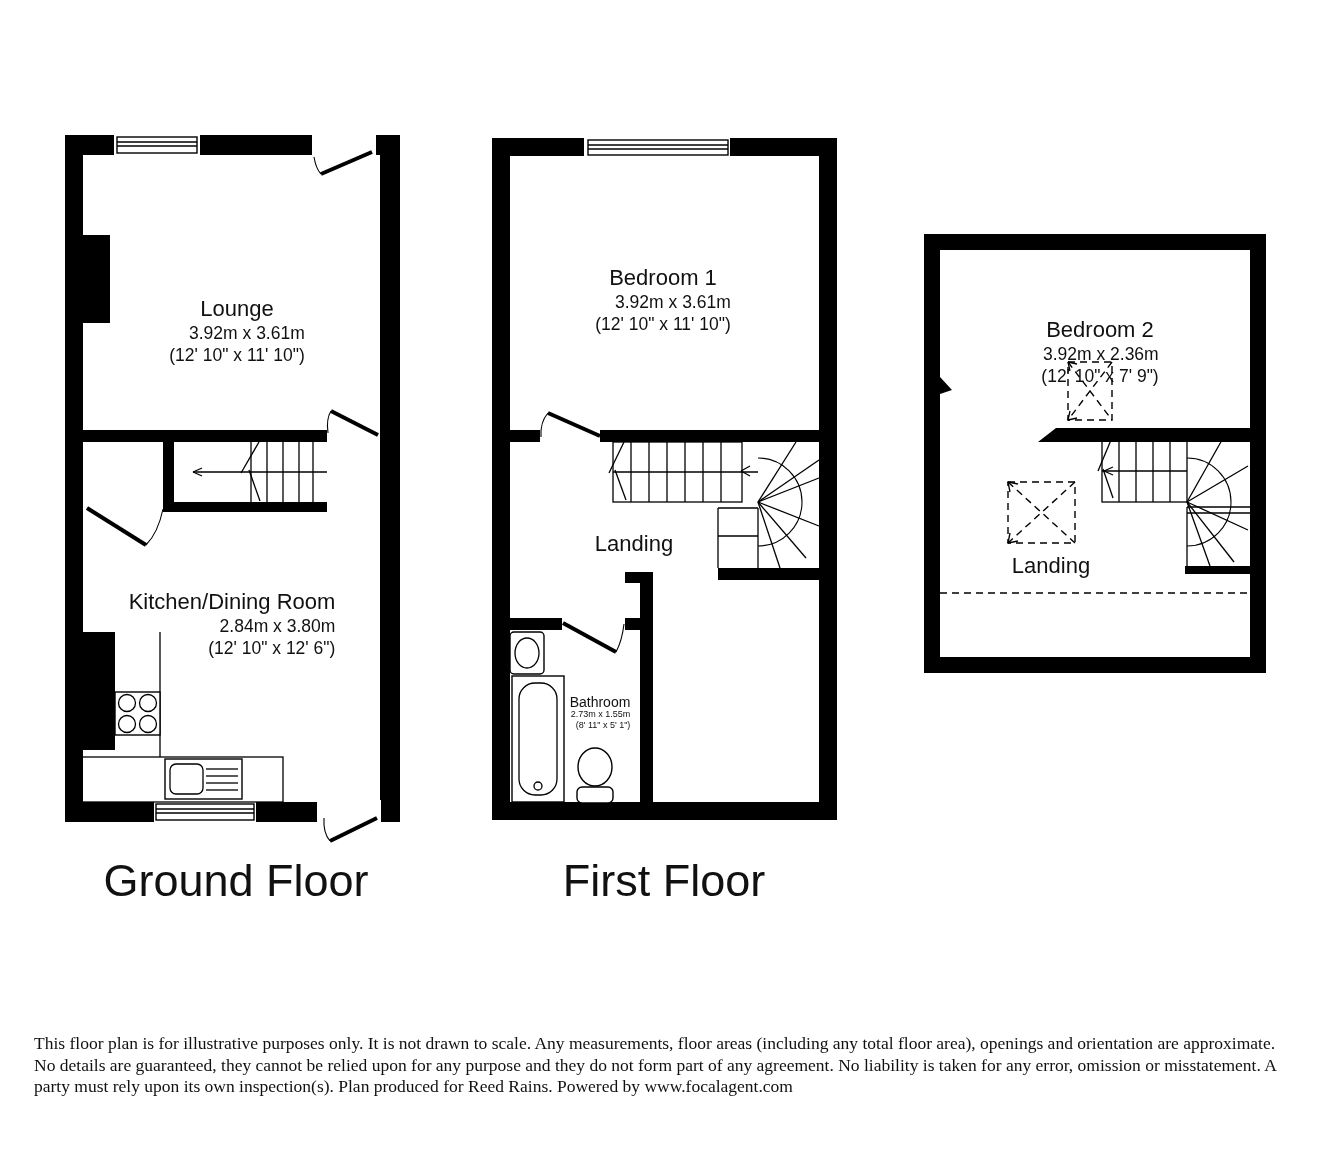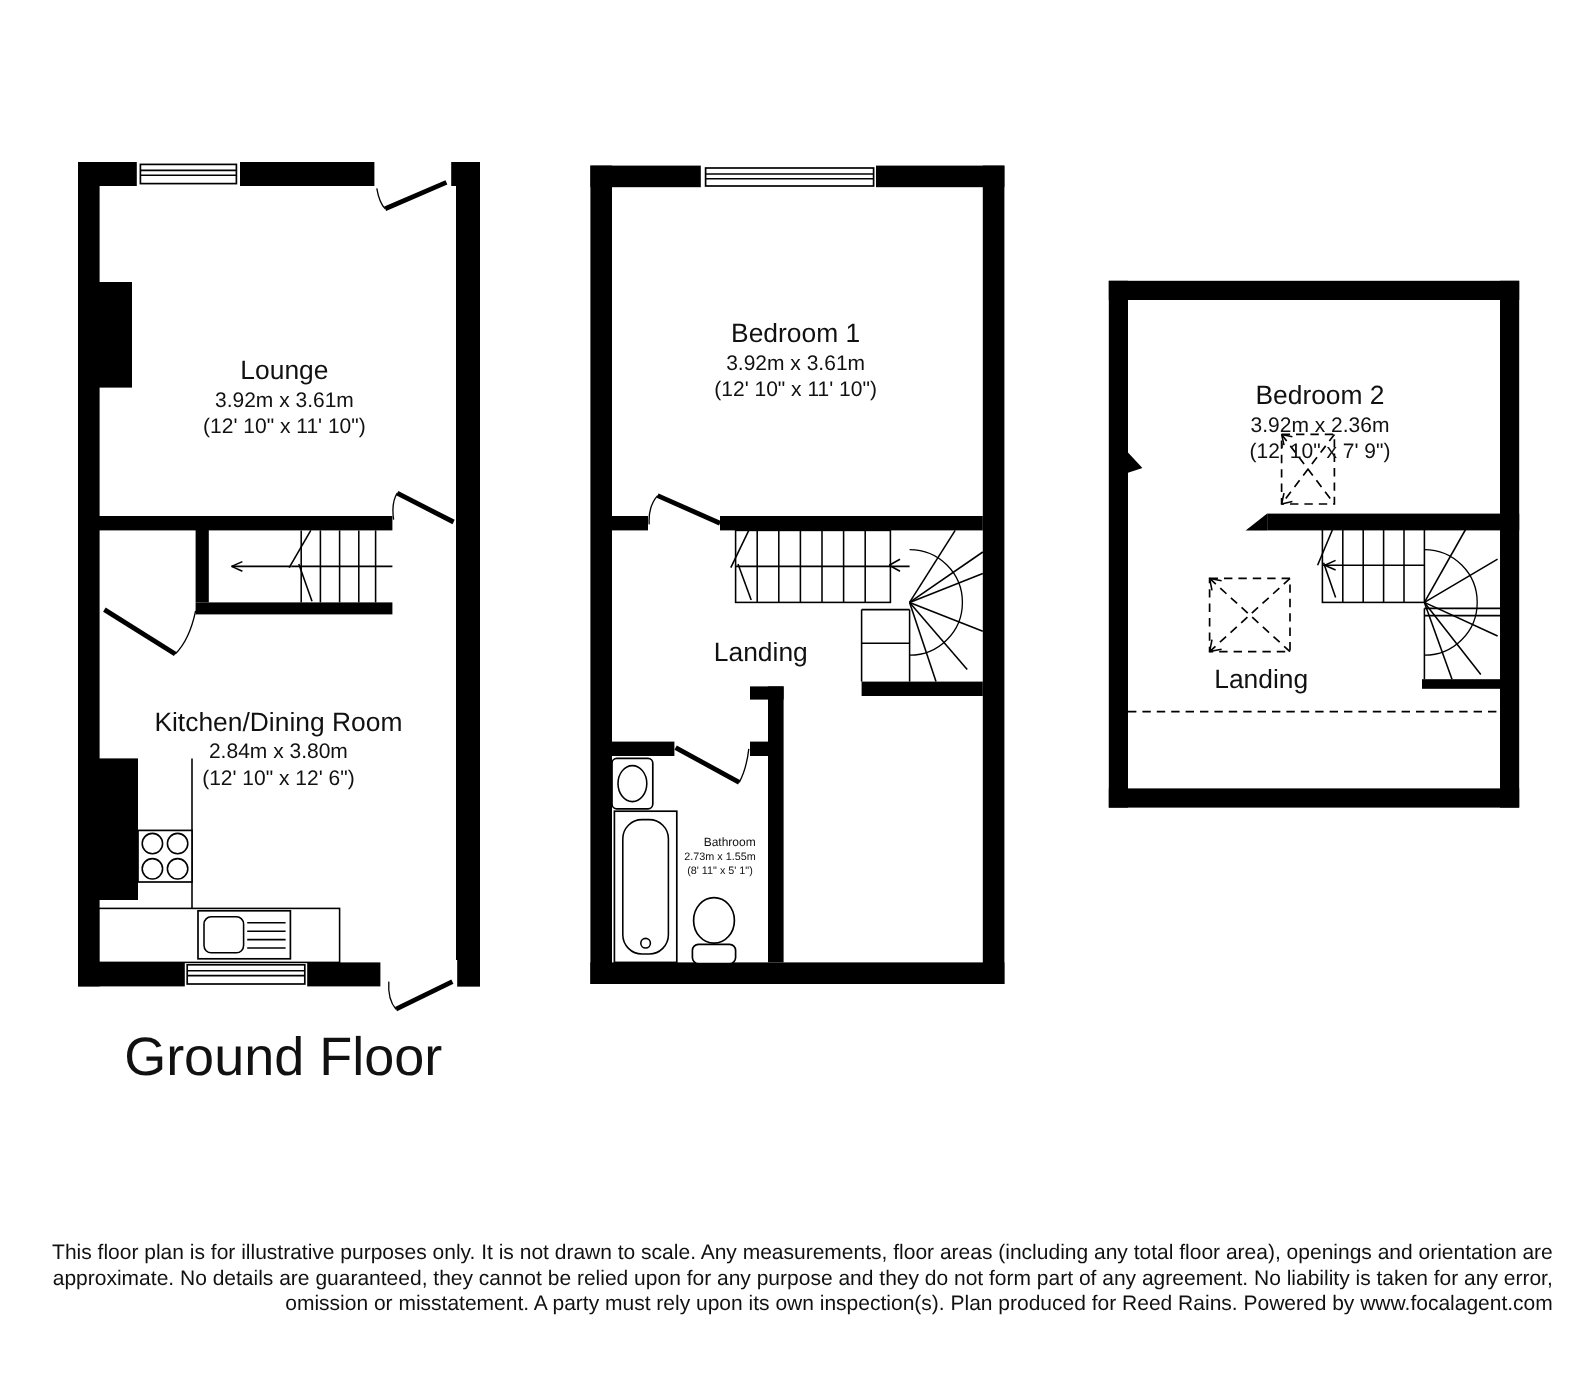--- a/index.html
+++ b/index.html
@@ -5,30 +5,30 @@
   html,body{margin:0;padding:0;background:#ffffff;}
   .canvas{
     position:relative;width:1328px;height:1151px;background:#ffffff;
     font-family:"Liberation Sans", sans-serif;color:#111;overflow:hidden;
   }
   svg.plan{position:absolute;}
   .room-label{
     position:absolute;transform:translateX(-50%);text-align:center;color:#111;white-space:nowrap;margin-top:15px;
   }
   .room-name{font-size:22px;line-height:26px;}
-  .room-dims{font-size:17.5px;line-height:22px;}
-  .room-label.small .room-name{font-size:10px;line-height:13px;text-align:right;}
+  .room-dims{font-size:17.5px;line-height:22px;text-align:right;}
+  .room-label.small .room-name{font-size:14px;line-height:13px;}
   .room-label.small .room-dims{font-size:9px;line-height:11px;}
   .floor-label{
     position:absolute;transform:translateX(-50%);font-size:45px;font-weight:normal;
     line-height:48px;color:#111;white-space:nowrap;letter-spacing:0px;
   }
   .disclaimer{
     position:absolute;left:34px;top:1033px;width:1260px;
-    font-size:17.5px;line-height:21.6px;text-align:right;color:#111;
+    font-size:17.5px;line-height:21.6px;text-align:left;color:#111;font-family:Liberation Serif, serif;
   }
   .wall{fill:#000;stroke:none;}
   .thin{stroke:#000;stroke-width:1.3;fill:none;}
   .sym{stroke:#000;stroke-width:1.4;fill:#ffffff;}
   .leaf{stroke:#000;stroke-width:4;fill:none;}
   .arc{stroke:#000;stroke-width:1.1;fill:none;}
   .dashedl{stroke:#000;stroke-width:1.4;fill:none;stroke-dasharray:7 5;}
 </style>
 </head>
 <body>
@@ -276,16 +276,17 @@
     <div class="room-name">Bedroom 2</div>
     <div class="room-dims">3.92m x 2.36m</div>
     <div class="room-dims">(12' 10" x 7' 9")</div>
   </div>
 
   <div class="room-label" style="left:1051px;top:538px">
     <div class="room-name">Landing</div>
   </div>
 
   <div class="floor-label" style="left:236px;top:857px">Ground Floor</div>
+  <div class="floor-label" style="left:664px;top:857px">First Floor</div>
 
   <div class="disclaimer">This floor plan is for illustrative purposes only. It is not drawn to scale. Any measurements, floor areas (including any total floor area), openings and orientation are approximate. No details are guaranteed, they cannot be relied upon for any purpose and they do not form part of any agreement. No liability is taken for any error, omission or misstatement. A party must rely upon its own inspection(s). Plan produced for Reed Rains. Powered by www.focalagent.com</div>
 
 </div>
 
 </body></html>

